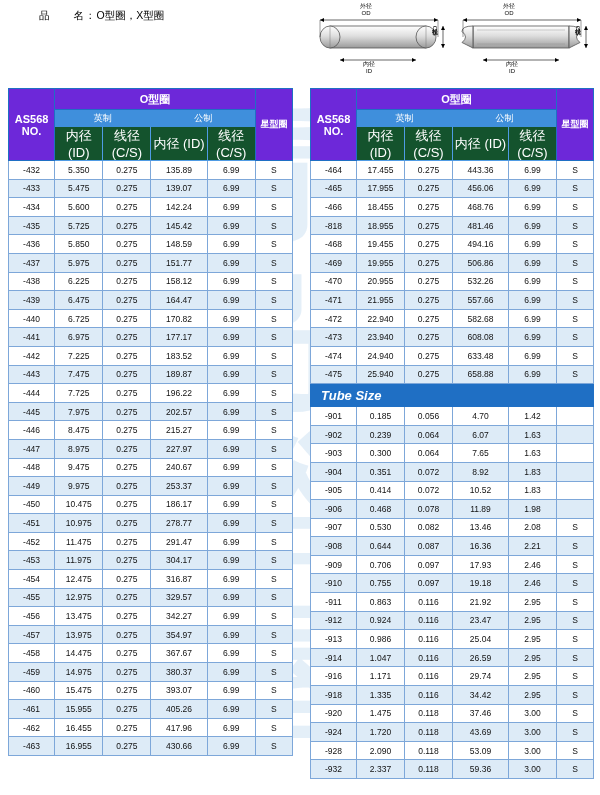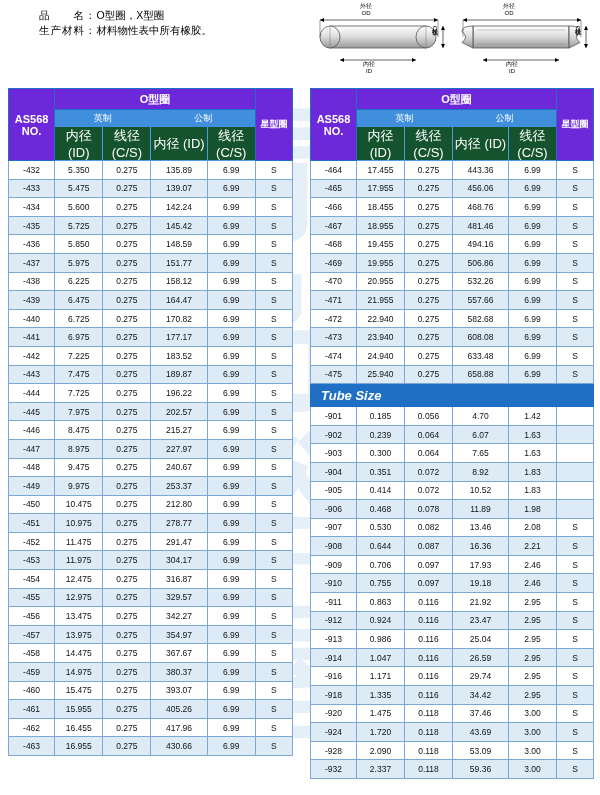--- a/index.html
+++ b/index.html
@@ -137,23 +137,20 @@
 <div class="watermark">
   <div class="wm-char wm1">青</div>
   <div class="wm-char wm2">岛</div>
   <div class="wm-char wm3">裕</div>
   <div class="wm-char wm4">屋</div>
 </div>
 
 <div class="header">
   <div>
     <span class="lbl">品　　名：</span><span>O型圈，X型圈</span>
-  </div>
-  <div>
-    <span class="lbl">生产材料：</span><span>材料物性表中所有橡胶。</span>
   </div>
 </div>
 
 <div class="diagrams">
 
   <div class="diag">
     <svg width="137" height="70" viewBox="0 0 137 70">
       <defs>
         <linearGradient id="gA" x1="0" y1="0" x2="0" y2="1">
           <stop offset="0%" stop-color="#ffffff"></stop>
@@ -411,21 +408,21 @@
         <td>9.975</td>
         <td>0.275</td>
         <td>253.37</td>
         <td>6.99</td>
         <td>S</td>
       </tr>
       <tr>
         <td>-450</td>
         <td>10.475</td>
         <td>0.275</td>
-        <td>212.80</td>
+        <td>186.17</td>
         <td>6.99</td>
         <td>S</td>
       </tr>
       <tr class="alt">
         <td>-451</td>
         <td>10.975</td>
         <td>0.275</td>
         <td>278.77</td>
         <td>6.99</td>
         <td>S</td>
@@ -575,21 +572,21 @@
       </tr>
       <tr>
         <td>-466</td>
         <td>18.455</td>
         <td>0.275</td>
         <td>468.76</td>
         <td>6.99</td>
         <td>S</td>
       </tr>
       <tr class="alt">
-        <td>-467</td>
+        <td>-818</td>
         <td>18.955</td>
         <td>0.275</td>
         <td>481.46</td>
         <td>6.99</td>
         <td>S</td>
       </tr>
       <tr>
         <td>-468</td>
         <td>19.455</td>
         <td>0.275</td>

